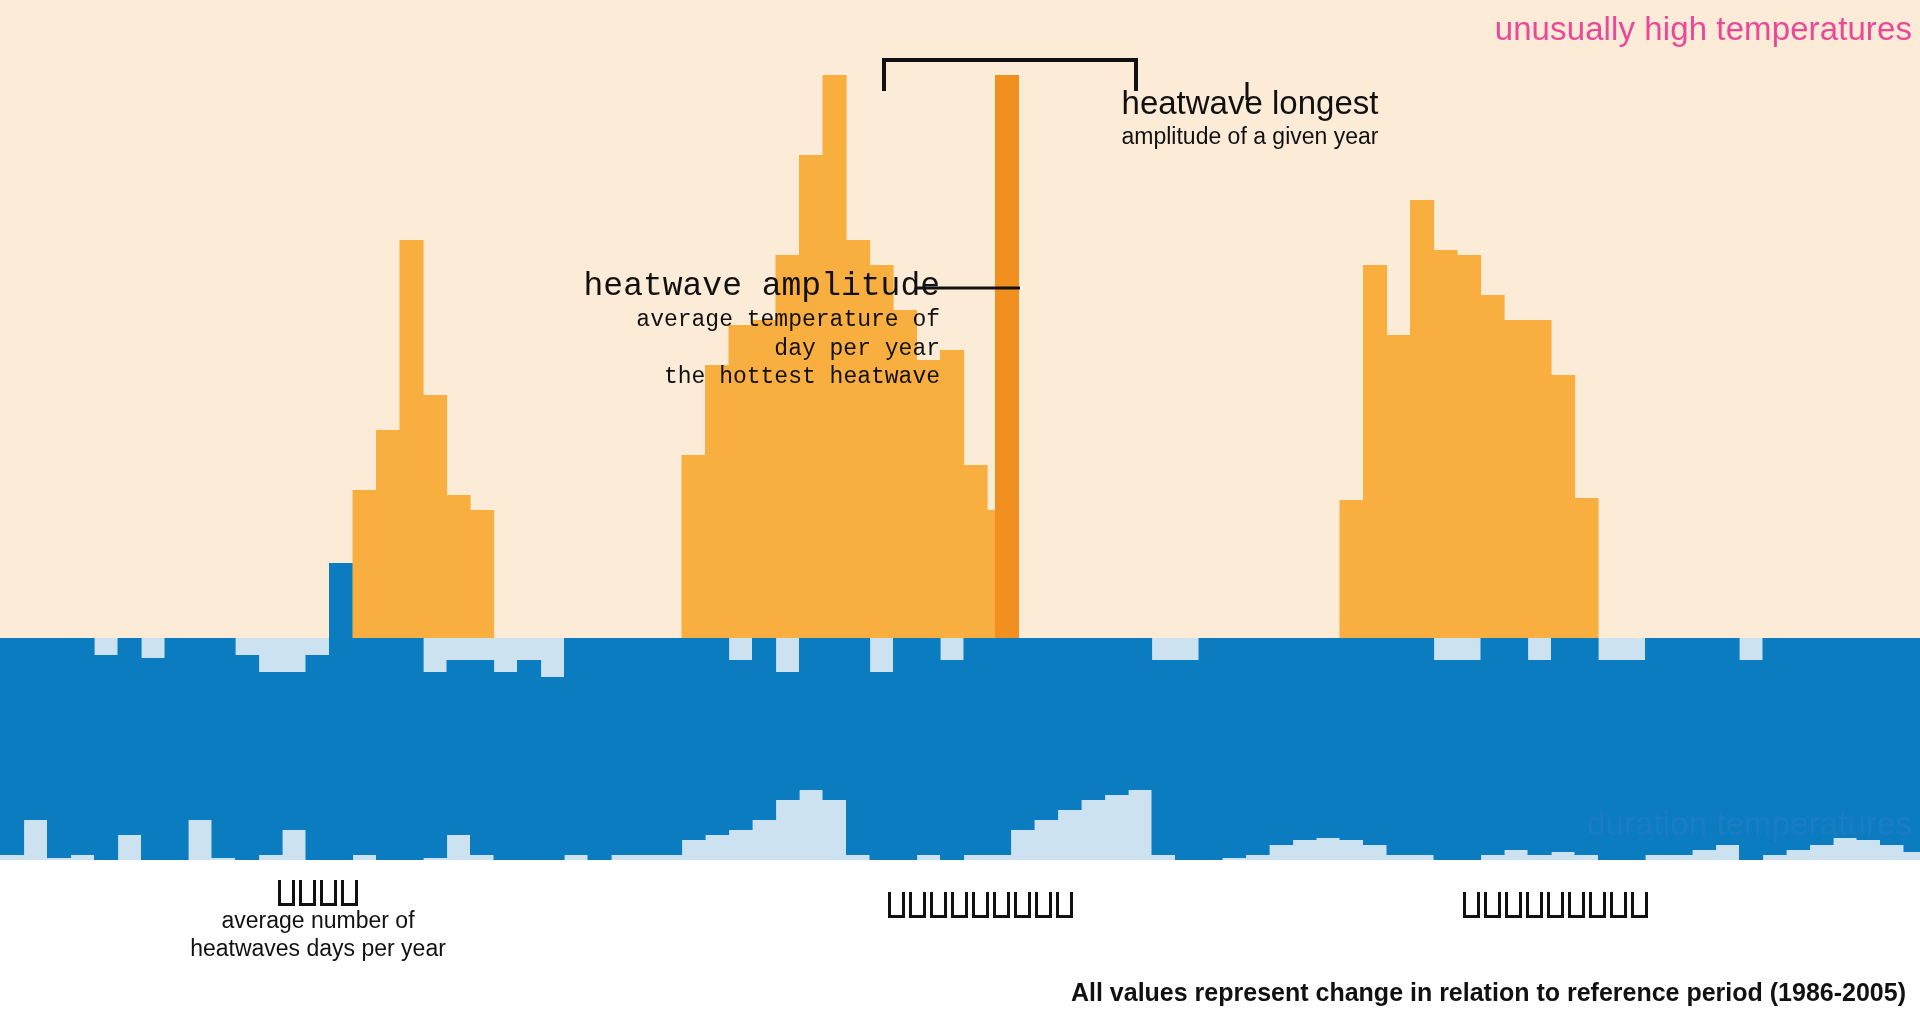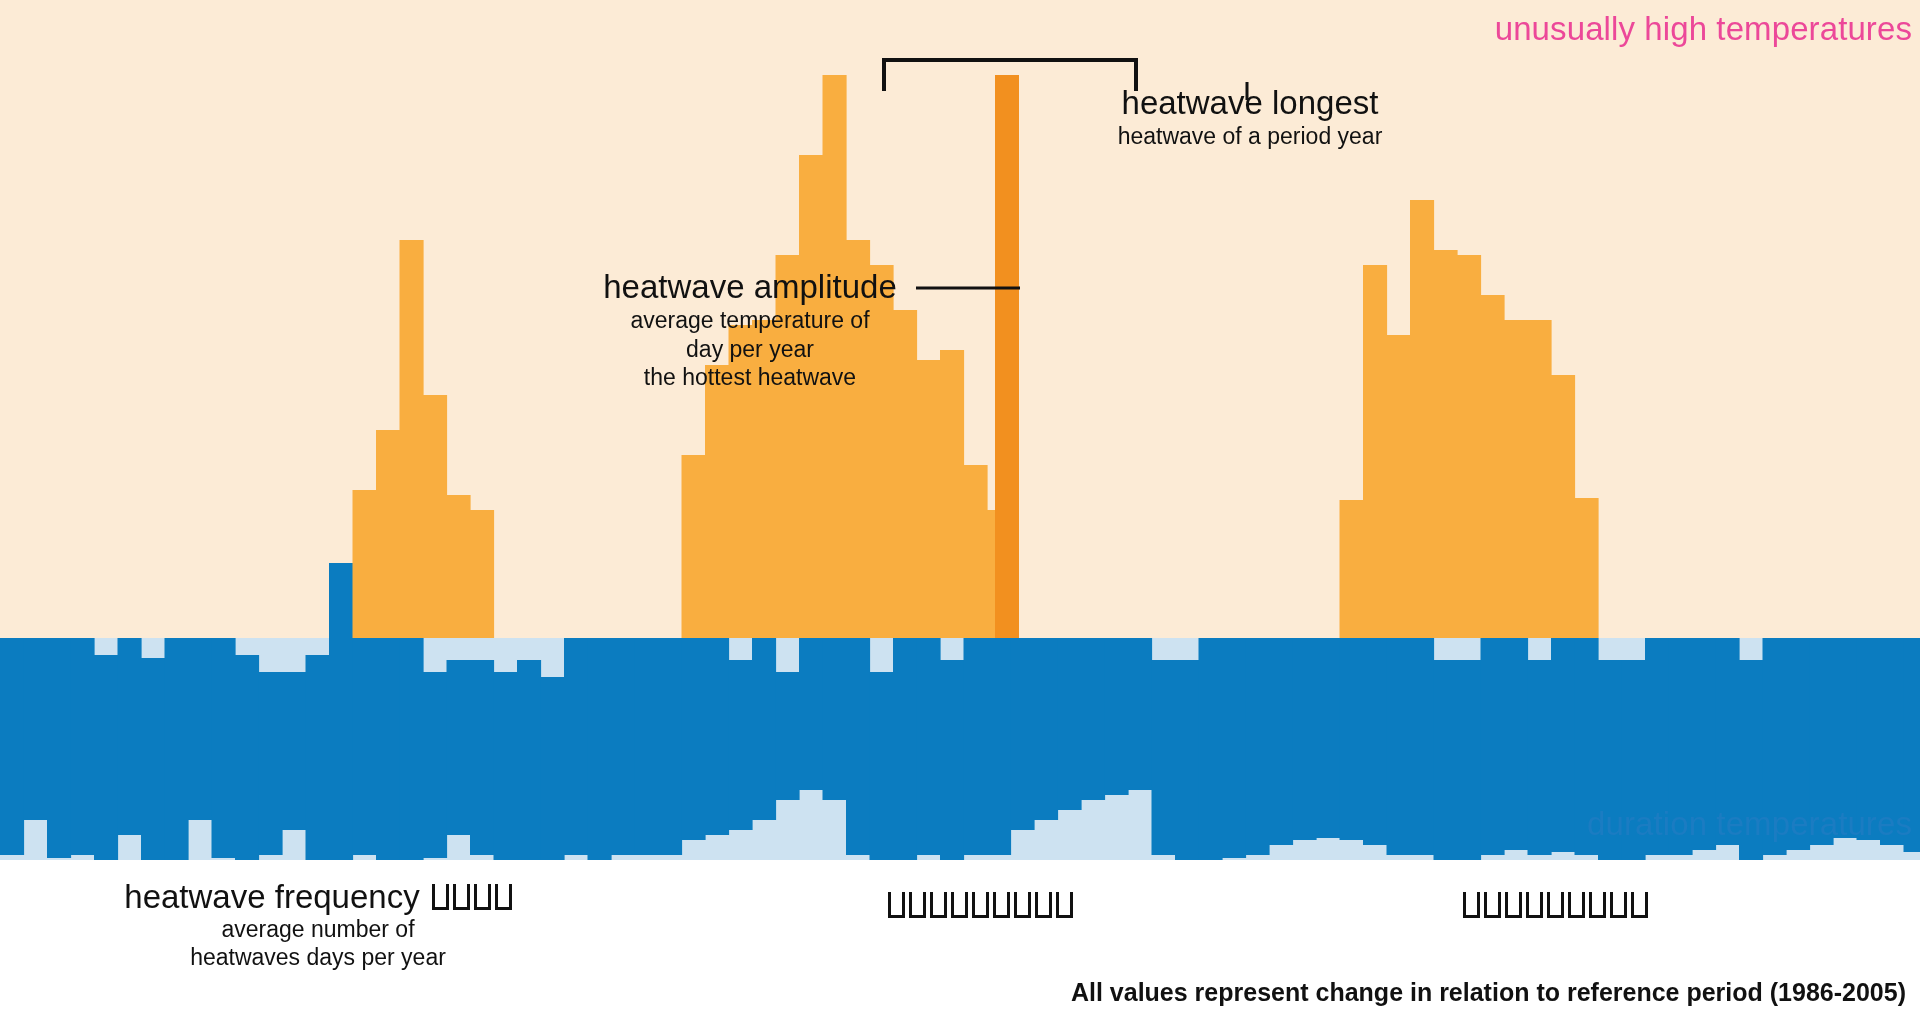--- a/index.html
+++ b/index.html
@@ -30,21 +30,21 @@
     position:absolute;right:8px;top:805px;
     font-size:33px;color:#1b7cc2;letter-spacing:.1px;white-space:nowrap;
   }
 
   
   #ann-duration{position:absolute;left:1040px;top:86px;width:420px;text-align:center;}
   #ann-duration .h{font-size:33px;color:#111;line-height:1.06;white-space:nowrap;}
   #ann-duration .s{font-size:23px;color:#111;line-height:1.15;margin-top:2px;}
 
   
-  #ann-amplitude{position:absolute;left:540px;top:270px;width:420px;text-align:center;}
+  #ann-amplitude{position:absolute;left:520px;top:270px;width:420px;text-align:right;font-family:Liberation Mono, monospace;}
   #ann-amplitude .h{font-size:33px;color:#111;line-height:1.06;white-space:nowrap;}
   #ann-amplitude .s{font-size:23px;color:#111;line-height:1.16;margin-top:2px;}
 
   
   #ann-frequency{position:absolute;left:58px;top:880px;width:520px;text-align:center;}
   #ann-frequency .hrow{display:flex;align-items:center;justify-content:center;gap:12px;white-space:nowrap;}
   #ann-frequency .h{font-size:33px;color:#111;line-height:1.06;}
   #ann-frequency .s{font-size:23px;color:#111;line-height:1.18;margin-top:1px;}
 
   
@@ -204,37 +204,36 @@
   <svg style="position:absolute;left:880px;top:55px;width:270px;height:40px;">
     <path d="M4,36 L4,5 L256,5 L256,36" fill="none" stroke="#111" stroke-width="4"></path>
   </svg>
 
   <svg style="position:absolute;left:1244px;top:82px;width:6px;height:18px;">
     <line x1="3" y1="0" x2="3" y2="18" stroke="#111" stroke-width="3"></line>
   </svg>
 
   <div id="ann-duration">
     <div class="h">heatwave longest</div>
-    <div class="s">heatwave of a period year</div>
+    <div class="s">amplitude of a given year</div>
   </div>
 
   <svg style="position:absolute;left:916px;top:278px;width:104px;height:20px;">
     <line x1="0" y1="10" x2="104" y2="10" stroke="#111" stroke-width="3"></line>
   </svg>
 
   <div id="ann-amplitude">
     <div class="h">heatwave amplitude</div>
     <div class="s">average temperature of</div>
     <div class="s">day per year</div>
     <div class="s">the hottest heatwave</div>
   </div>
 
   <div id="ann-frequency">
     <div class="hrow">
-      <span class="h">heatwave frequency</span>
       <span class="tickgroup" id="ticks-left" style="position: static; display: inline-flex; gap: 4px;">
           <span class="umark"></span>
           <span class="umark"></span>
           <span class="umark"></span>
           <span class="umark"></span>
         </span>
     </div>
     <div class="s">average number of</div>
     <div class="s">heatwaves days per year</div>
   </div>

